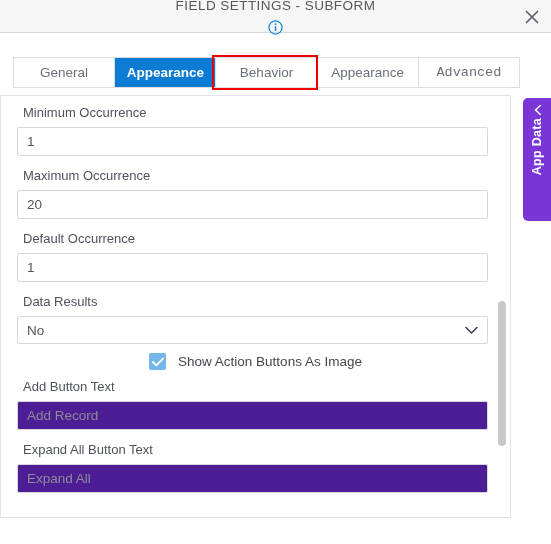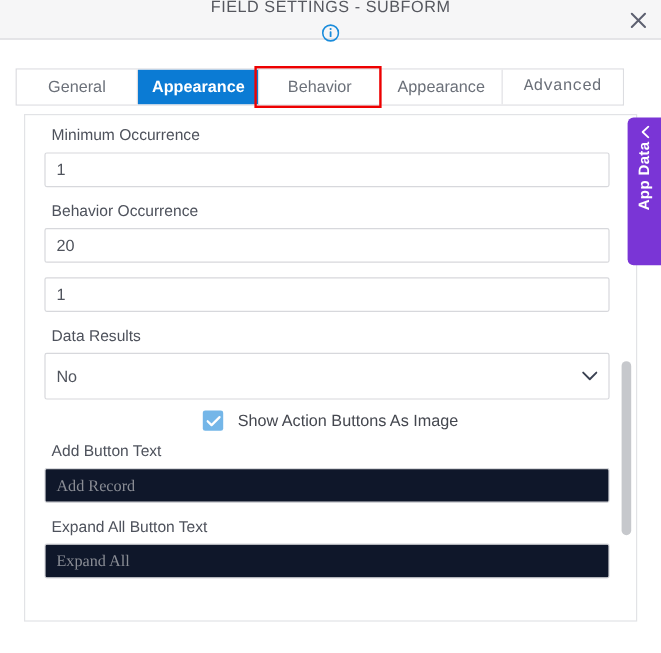--- a/index.html
+++ b/index.html
@@ -97,21 +97,21 @@
     width: 106px; height: 35px;
     border: 2px solid #ee0000;
     box-sizing: border-box;
     pointer-events: none;
     z-index: 12;
   }
 
   
   .content-panel {
     position: absolute;
-    left: 20px; top: 95px;
+    left: 0; top: 95px;
     width: 511px;
     height: 423px;
     border: 1px solid #e2e3e6;
     background: #ffffff;
     box-sizing: border-box;
     overflow: hidden;
   }
   .form-inner {
     position: absolute;
     left: 0; top: 0;
@@ -138,27 +138,26 @@
     background: #ffffff;
     font-size: 13.5px;
     color: #50545d;
     padding: 0 9px;
     font-family: "Liberation Sans", sans-serif;
     outline: none;
     display: flex;
     align-items: center;
   }
   .text-input.readonly {
-    background: #0f172a;
+    background: #4c1d95;
     color: #8a8d95;
-    font-family: Liberation Serif, serif;
   }
   .select-input {
     width: 100%;
-    height: 39px;
+    height: 28px;
     border: 1px solid #d7d8dc;
     border-radius: 2px;
     box-sizing: border-box;
     background: #ffffff;
     font-size: 13.5px;
     color: #50545d;
     padding: 0 9px;
     display: flex;
     align-items: center;
     justify-content: space-between;
@@ -282,26 +281,27 @@
 <div class="content-panel">
   <div class="form-inner">
 
     <div class="field">
       <div class="field-label">Minimum Occurrence</div>
       <div class="text-input">1</div>
     </div>
     <div class="field-gap"></div>
 
     <div class="field">
-      <div class="field-label">Behavior Occurrence</div>
+      <div class="field-label">Maximum Occurrence</div>
       <div class="text-input">20</div>
     </div>
     <div class="field-gap"></div>
 
     <div class="field">
+      <div class="field-label">Default Occurrence</div>
       <div class="text-input">1</div>
     </div>
     <div class="field-gap"></div>
 
     <div class="field">
       <div class="field-label">Data Results</div>
       <div class="select-input">
         <span>No</span>
         <span>
           <svg width="13" height="9" viewBox="0 0 13 9">

